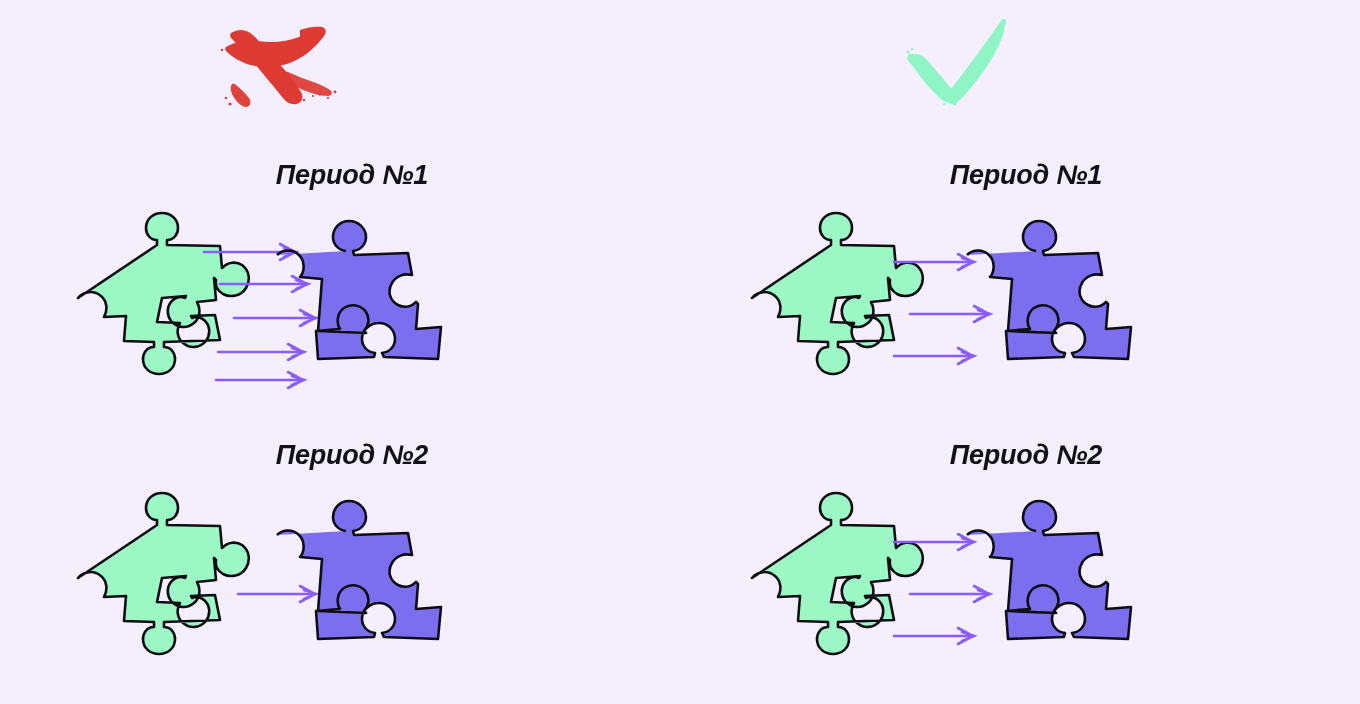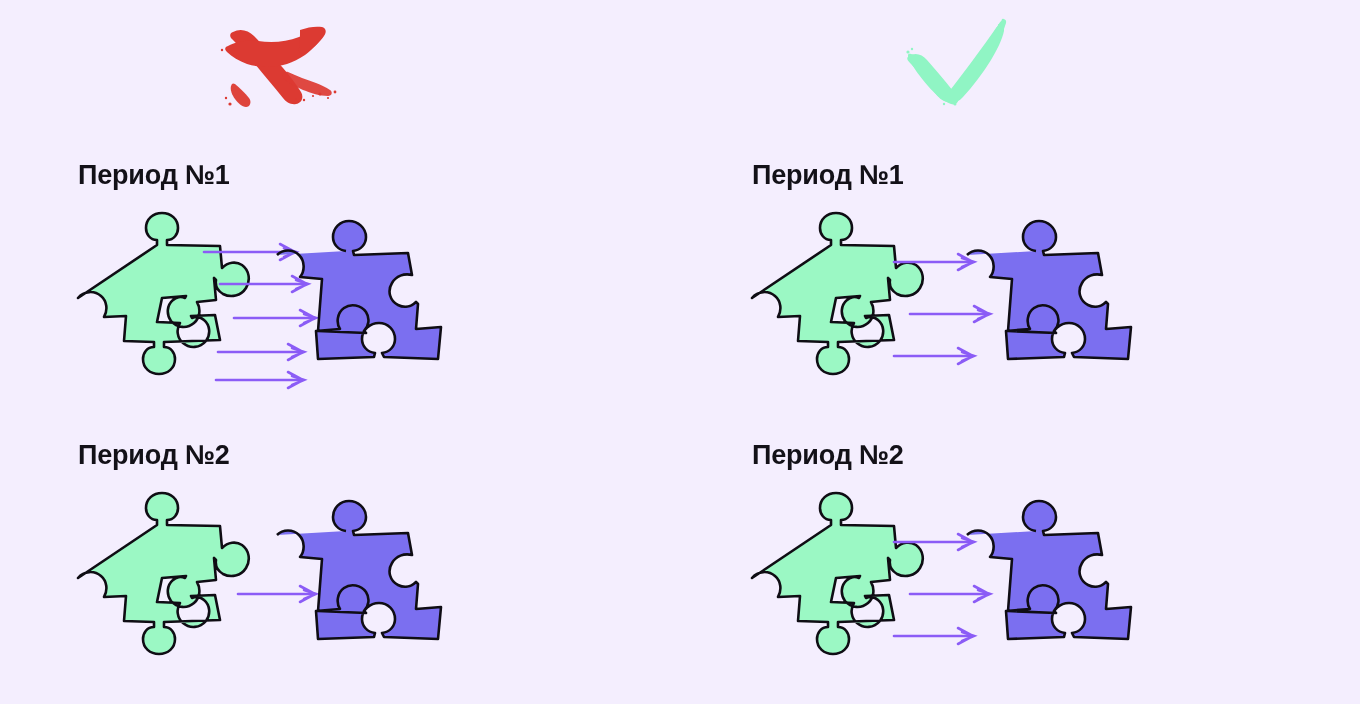--- a/index.html
+++ b/index.html
@@ -39,26 +39,27 @@
     position: absolute;
     width: 520px;
     height: 260px;
   }
 
   .panel-title {
     position: absolute;
     top: 0;
     left: 0;
     width: 350px;
-    text-align: left;
+    text-align: right;
     font-size: 27px;
     font-weight: bold;
     color: #131118;
     letter-spacing: -0.2px;
     white-space: nowrap;
+    font-style: italic;
   }
 
   .panel-title .num-sign {
     position: relative;
   }
 
   .pieces-row {
     position: absolute;
     top: 50px;
     left: 0;

